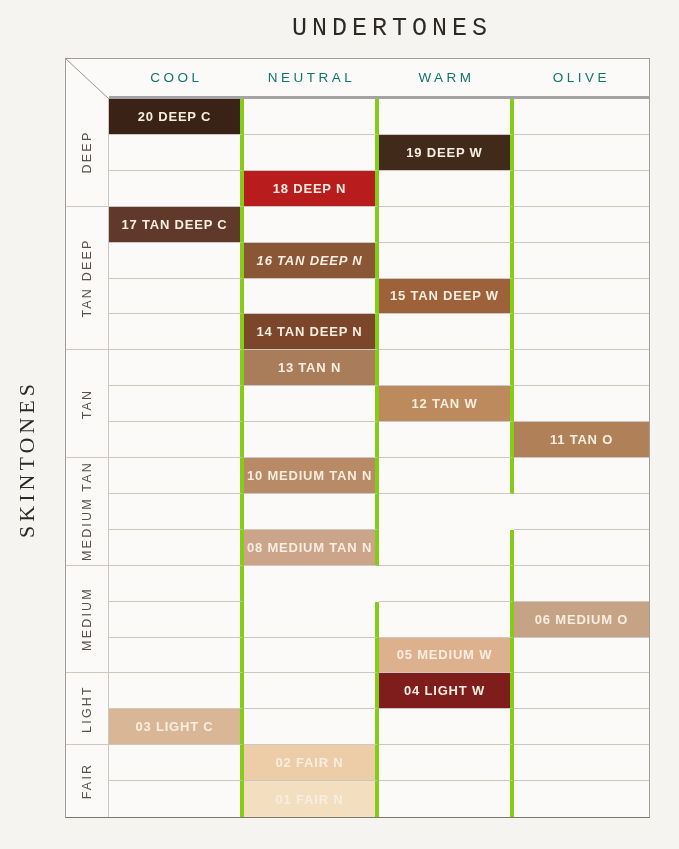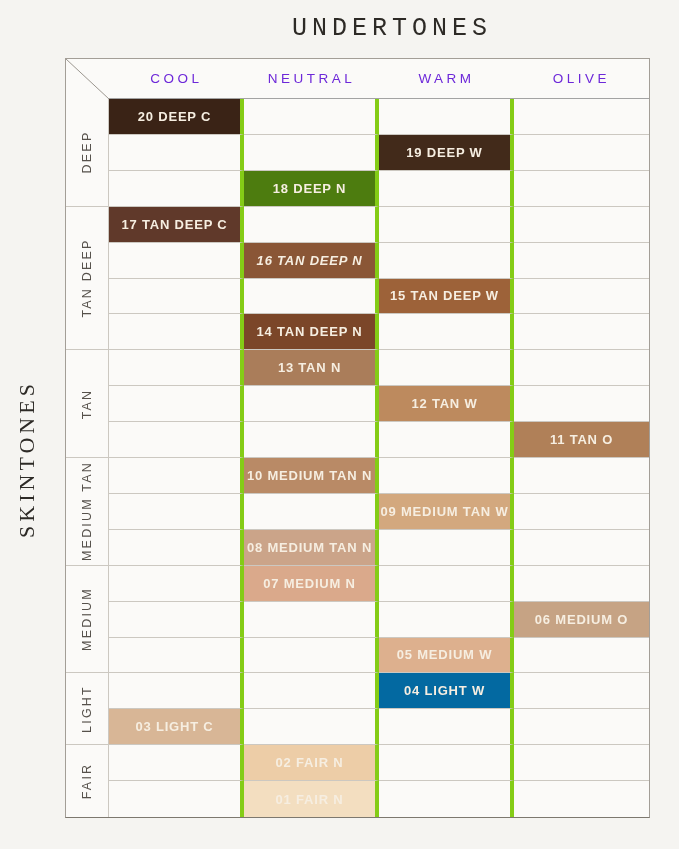--- a/index.html
+++ b/index.html
@@ -31,22 +31,22 @@
     border-bottom:1px solid #7d786f;
     box-sizing:border-box;
     display:grid;
     grid-template-columns:43px 1fr 1fr 1fr 1fr;
     grid-template-rows:40px repeat(20,1fr);
   }
   .corner{grid-column:1;grid-row:1;position:relative}
   .corner svg{position:absolute;inset:0;width:100%;height:100%}
   .colhead{
     display:flex;align-items:center;justify-content:center;
-    border-bottom:1px solid #a3a3a3;
-    font-size:13.5px;letter-spacing:3.5px;color:#6d28d9;
+    border-bottom:3px solid #a3a3a3;
+    font-size:13.5px;letter-spacing:3.5px;color:#0f766e;
     grid-row:1;
   }
   .cell{position:relative;display:flex;align-items:center;justify-content:center}
   .br{border-right:4px solid #84cc16}
   .bb{border-bottom:1px solid #ccc8c1}
   .swatch span{
     font-size:13px;font-weight:bold;letter-spacing:0.8px;
     color:#f6eee1;white-space:nowrap;
   }
   .group{
@@ -84,21 +84,21 @@
     <div class="cell br bb" style="grid-area: 2 / 3;"></div>
     <div class="cell br bb" style="grid-area: 2 / 4;"></div>
     <div class="cell bb" style="grid-area: 2 / 5;"></div>
     <div class="cell br bb" style="grid-area: 3 / 2;"></div>
     <div class="cell br bb" style="grid-area: 3 / 3;"></div>
     <div class="cell br bb swatch" style="grid-area: 3 / 4; background: rgb(66, 42, 26);">
       <span>19 DEEP W</span>
     </div>
     <div class="cell bb" style="grid-area: 3 / 5;"></div>
     <div class="cell br bb" style="grid-area: 4 / 2;"></div>
-    <div class="cell br bb swatch" style="grid-area: 4 / 3; background: #4d7c0f;">
+    <div class="cell br bb swatch" style="grid-area: 4 / 3; background: #b91c1c;">
       <span>18 DEEP N</span>
     </div>
     <div class="cell br bb" style="grid-area: 4 / 4;"></div>
     <div class="cell bb" style="grid-area: 4 / 5;"></div>
     <div class="cell br bb swatch" style="grid-area: 5 / 2; background: rgb(96, 57, 42);">
       <span>17 TAN DEEP C</span>
     </div>
     <div class="cell br bb" style="grid-area: 5 / 3;"></div>
     <div class="cell br bb" style="grid-area: 5 / 4;"></div>
     <div class="cell bb" style="grid-area: 5 / 5;"></div>
@@ -139,51 +139,45 @@
       <span>11 TAN O</span>
     </div>
     <div class="cell br bb" style="grid-area: 12 / 2;"></div>
     <div class="cell br bb swatch" style="grid-area: 12 / 3; background: rgb(185, 138, 102);">
       <span>10 MEDIUM TAN N</span>
     </div>
     <div class="cell br bb" style="grid-area: 12 / 4;"></div>
     <div class="cell bb" style="grid-area: 12 / 5;"></div>
     <div class="cell br bb" style="grid-area: 13 / 2;"></div>
     <div class="cell br bb" style="grid-area: 13 / 3;"></div>
-    <div class="cell br bb swatch" style="grid-area: 13 / 4; background: rgb(211, 168, 126);">
-      <span>09 MEDIUM TAN W</span>
-    </div>
     <div class="cell bb" style="grid-area: 13 / 5;"></div>
     <div class="cell br bb" style="grid-area: 14 / 2;"></div>
     <div class="cell br bb swatch" style="grid-area: 14 / 3; background: rgb(203, 164, 137);">
       <span>08 MEDIUM TAN N</span>
     </div>
     <div class="cell br bb" style="grid-area: 14 / 4;"></div>
     <div class="cell bb" style="grid-area: 14 / 5;"></div>
     <div class="cell br bb" style="grid-area: 15 / 2;"></div>
-    <div class="cell br bb swatch" style="grid-area: 15 / 3; background: rgb(218, 169, 139);">
-      <span>07 MEDIUM N</span>
-    </div>
     <div class="cell br bb" style="grid-area: 15 / 4;"></div>
     <div class="cell bb" style="grid-area: 15 / 5;"></div>
     <div class="cell br bb" style="grid-area: 16 / 2;"></div>
     <div class="cell br bb" style="grid-area: 16 / 3;"></div>
     <div class="cell br bb" style="grid-area: 16 / 4;"></div>
     <div class="cell bb swatch" style="grid-area: 16 / 5; background: rgb(198, 163, 132);">
       <span>06 MEDIUM O</span>
     </div>
     <div class="cell br bb" style="grid-area: 17 / 2;"></div>
     <div class="cell br bb" style="grid-area: 17 / 3;"></div>
     <div class="cell br bb swatch" style="grid-area: 17 / 4; background: rgb(221, 176, 142);">
       <span>05 MEDIUM W</span>
     </div>
     <div class="cell bb" style="grid-area: 17 / 5;"></div>
     <div class="cell br bb" style="grid-area: 18 / 2;"></div>
     <div class="cell br bb" style="grid-area: 18 / 3;"></div>
-    <div class="cell br bb swatch" style="grid-area: 18 / 4; background: #0369a1;">
+    <div class="cell br bb swatch" style="grid-area: 18 / 4; background: #7f1d1d;">
       <span>04 LIGHT W</span>
     </div>
     <div class="cell bb" style="grid-area: 18 / 5;"></div>
     <div class="cell br bb swatch" style="grid-area: 19 / 2; background: rgb(216, 182, 150); text-align: right;">
       <span>03 LIGHT C</span>
     </div>
     <div class="cell br bb" style="grid-area: 19 / 3;"></div>
     <div class="cell br bb" style="grid-area: 19 / 4;"></div>
     <div class="cell bb" style="grid-area: 19 / 5;"></div>
     <div class="cell br bb" style="grid-area: 20 / 2;"></div>

